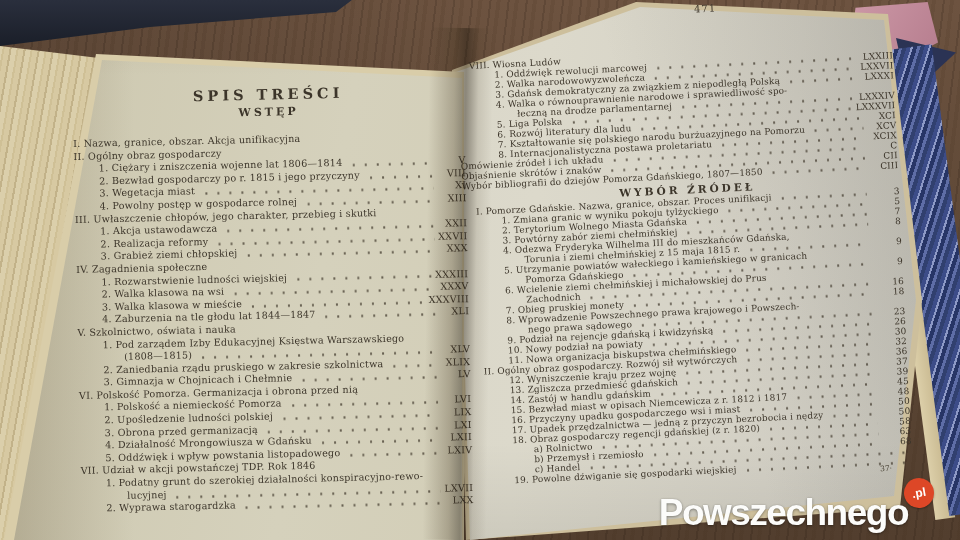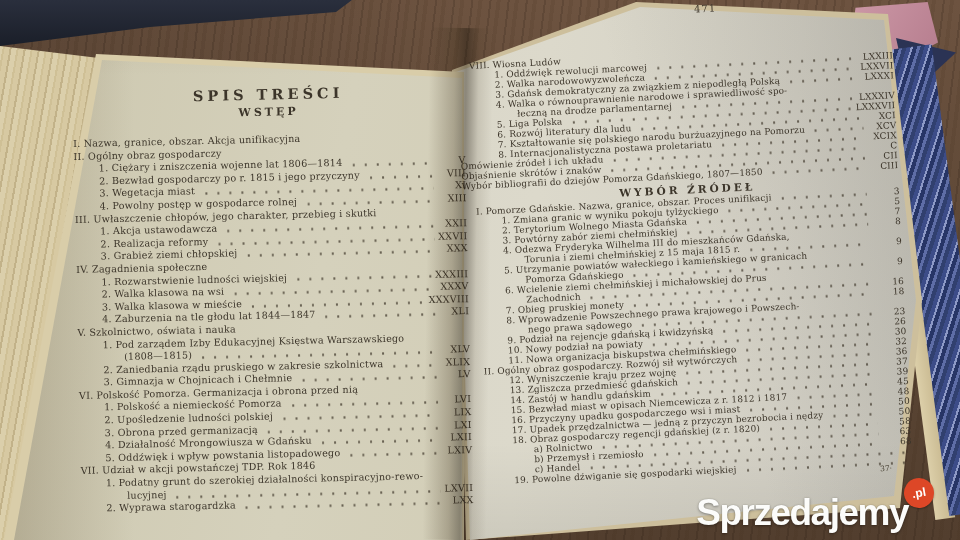--- a/index.html
+++ b/index.html
@@ -433,17 +433,17 @@
         </div>
       </div>
   </div>
 
   <div class="folio">471</div>
   <div class="sig">37·</div>
 
   <div class="abs spine-shadow"></div>
 
   <div class="watermark">
-    <span class="wm-brand">Sprzedajemy</span><span class="wm-badge">
+    <span class="wm-brand">Powszechnego</span><span class="wm-badge">
         <span>.pl</span>
       </span>
   </div>
 </div>
 
 </body></html>

